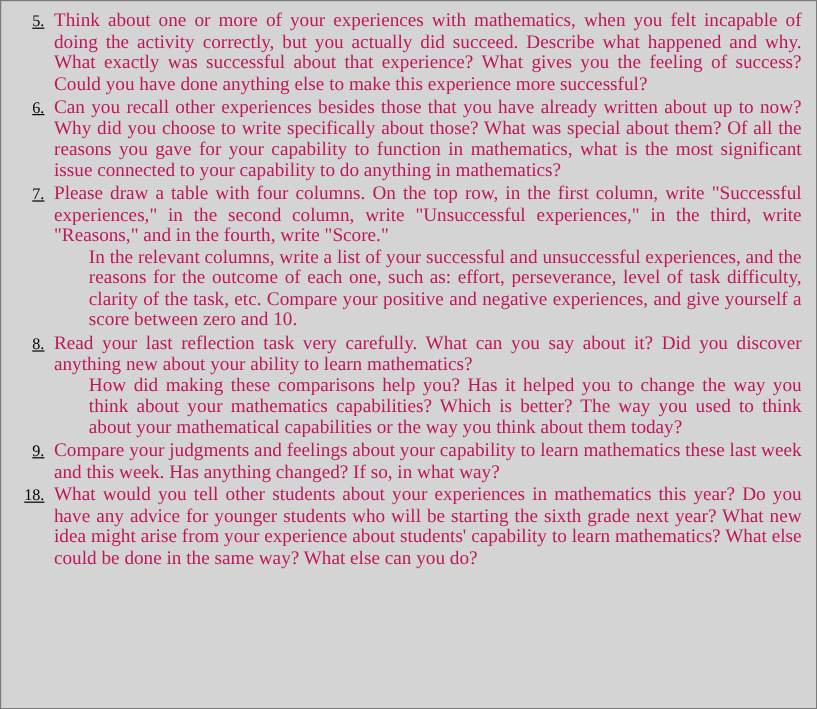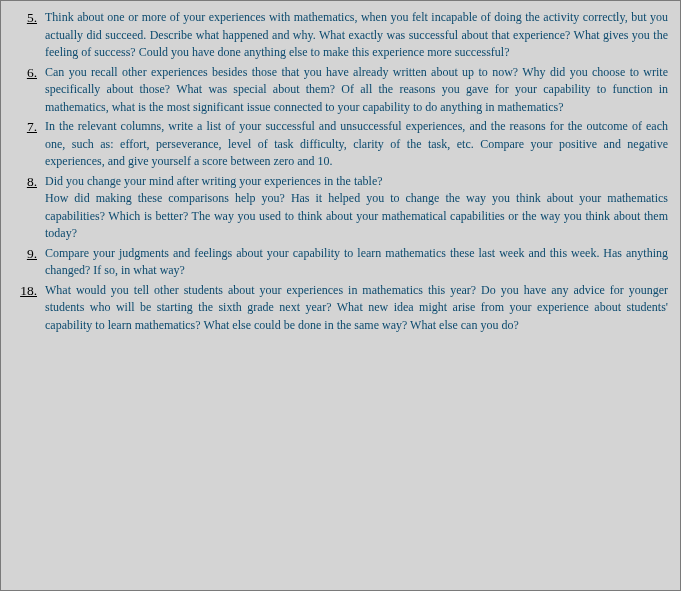--- a/index.html
+++ b/index.html
@@ -35,32 +35,33 @@
     text-align: right;
     padding-right: 8px;
     font-size: 13.5px;
     line-height: 17.5px;
     color: #000;
     text-decoration: underline;
     font-family: "Liberation Serif", serif;
   }
   .body {
     flex: 1 1 auto;
-    font-size: 12px;
+    font-size: 16px;
     line-height: 17.5px;
-    color: #0c4a6e;
+    color: #be185d;
     text-align: justify;
     text-justify: inter-word;
     hyphens: none;
   }
   .para {
     margin: 0;
   }
   .para + .para {
     margin-top: 0px;
+    margin-left: 29px;
   }
 </style>
 </head>
 <body>
 
 <div class="page">
   <ol class="list">
 
     <li class="item">
       <div class="num">5.</div>
@@ -72,28 +73,29 @@
     <li class="item">
       <div class="num">6.</div>
       <div class="body">
         <p class="para">Can you recall other experiences besides those that you have already written about up to now? Why did you choose to write specifically about those? What was special about them? Of all the reasons you gave for your capability to function in mathematics, what is the most significant issue connected to your capability to do anything in mathematics?</p>
       </div>
     </li>
 
     <li class="item">
       <div class="num">7.</div>
       <div class="body">
+        <p class="para">Please draw a table with four columns. On the top row, in the first column, write "Successful experiences," in the second column, write "Unsuccessful experiences," in the third, write "Reasons," and in the fourth, write "Score."</p>
         <p class="para">In the relevant columns, write a list of your successful and unsuccessful experiences, and the reasons for the outcome of each one, such as: effort, perseverance, level of task difficulty, clarity of the task, etc. Compare your positive and negative experiences, and give yourself a score between zero and 10.</p>
       </div>
     </li>
 
     <li class="item">
       <div class="num">8.</div>
       <div class="body">
-        <p class="para">Did you change your mind after writing your experiences in the table?</p>
+        <p class="para">Read your last reflection task very carefully. What can you say about it? Did you discover anything new about your ability to learn mathematics?</p>
         <p class="para">How did making these comparisons help you? Has it helped you to change the way you think about your mathematics capabilities? Which is better? The way you used to think about your mathematical capabilities or the way you think about them today?</p>
       </div>
     </li>
 
     <li class="item">
       <div class="num">9.</div>
       <div class="body">
         <p class="para">Compare your judgments and feelings about your capability to learn mathematics these last week and this week. Has anything changed? If so, in what way?</p>
       </div>
     </li>

